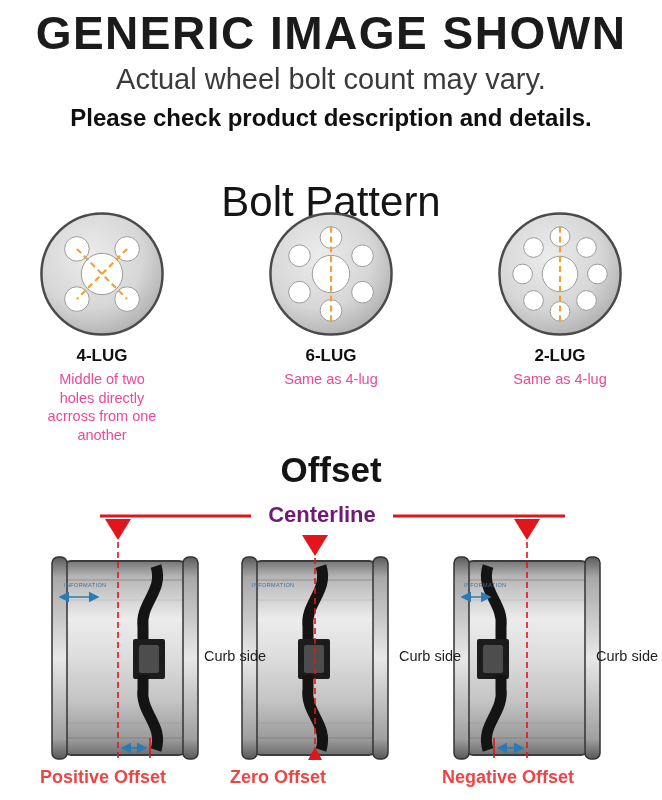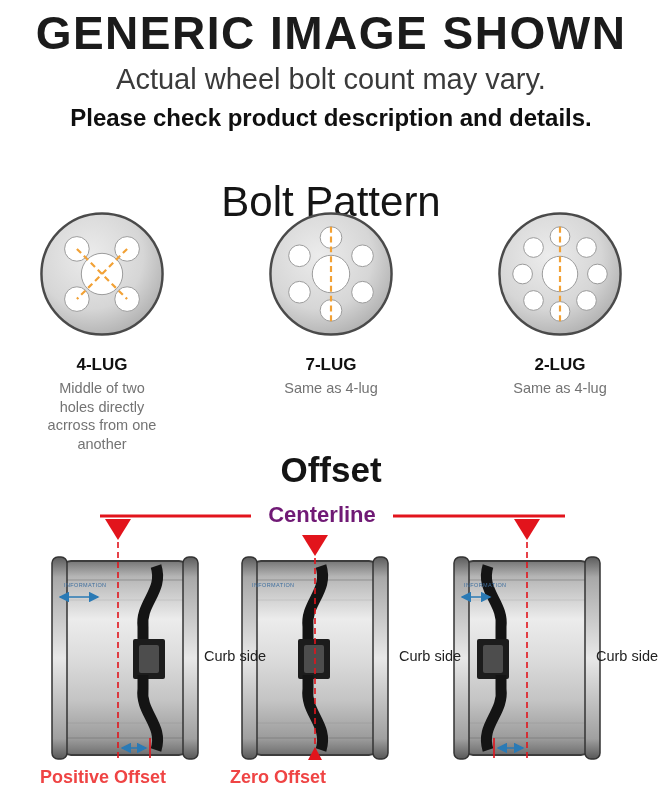--- a/index.html
+++ b/index.html
@@ -12,23 +12,23 @@
   .hdr-sub { position:absolute; top:63px; left:0; width:100%; text-align:center;
     font-size:29px; font-weight:400; color:#3a3a3a; }
   .hdr-note { position:absolute; top:104px; left:0; width:100%; text-align:center;
     font-size:24px; font-weight:700; color:#0f0f0f; }
 
   .bp-title { position:absolute; top:147px; left:0; width:100%; text-align:center;
     font-size:42px; font-weight:400; color:#151515;margin-top:31px; }
   .bp-row { position:absolute; top:210px; left:0; width:100%;
     display:flex; justify-content:space-between; padding:0 26px; }
   .bp-col { width:152px; display:flex; flex-direction:column; align-items:center; }
-  .bp-label { margin-top:17px; font-size:17px; font-weight:700; color:#101010; }
+  .bp-label { margin-top:8px; font-size:17px; font-weight:700; color:#101010; }
   .bp-desc { margin-top:4px; font-size:14.5px; line-height:1.28; text-align:center;
-    max-width:116px; color:#737373; }
+    max-width:116px; color:#ec4899; }
 
   .off-title { position:absolute; top:450px; left:0; width:100%; text-align:center;
     font-size:35px; font-weight:800; color:#141414; }
   .cl-label { position:absolute; top:502px; left:251px; width:142px; text-align:center;
     font-size:22px; font-weight:600; background:#fff; color:#701a75; }
 
   .wheel { position:absolute; width:150px; height:210px; }
   .wheel-1 { left:50px;  top:553px; }
   .wheel-2 { left:240px; top:553px; }
   .wheel-3 { left:452px; top:553px; }
@@ -112,21 +112,21 @@
         <circle cx="65" cy="65" r="61.5" fill="url(#gFace)" stroke="#4a4a4a" stroke-width="2.5"></circle>
         <circle cx="65" cy="65" r="19" fill="#fff" stroke="#9a9a9a" stroke-width="1"></circle>
         <circle cx="65" cy="28" r="11" fill="#fff" stroke="#9a9a9a" stroke-width="1"></circle>
         <circle cx="97" cy="46.5" r="11" fill="#fff" stroke="#9a9a9a" stroke-width="1"></circle>
         <circle cx="97" cy="83.5" r="11" fill="#fff" stroke="#9a9a9a" stroke-width="1"></circle>
         <circle cx="65" cy="102" r="11" fill="#fff" stroke="#9a9a9a" stroke-width="1"></circle>
         <circle cx="33" cy="83.5" r="11" fill="#fff" stroke="#9a9a9a" stroke-width="1"></circle>
         <circle cx="33" cy="46.5" r="11" fill="#fff" stroke="#9a9a9a" stroke-width="1"></circle>
         <line x1="65" y1="17" x2="65" y2="113" stroke="#F2A135" stroke-width="2.2" stroke-dasharray="6 4"></line>
       </svg>
-      <div class="bp-label">7-LUG</div>
+      <div class="bp-label">6-LUG</div>
       <div class="bp-desc">Same as 4-lug</div>
     </div>
 
     <div class="bp-col">
       <svg width="128" height="128" viewBox="0 0 130 130">
         <circle cx="65" cy="65" r="61.5" fill="url(#gFace)" stroke="#4a4a4a" stroke-width="2.5"></circle>
         <circle cx="65" cy="65" r="18" fill="#fff" stroke="#9a9a9a" stroke-width="1"></circle>
         <circle cx="65" cy="27" r="10" fill="#fff" stroke="#9a9a9a" stroke-width="1"></circle>
         <circle cx="91.9" cy="38.1" r="10" fill="#fff" stroke="#9a9a9a" stroke-width="1"></circle>
         <circle cx="103" cy="65" r="10" fill="#fff" stroke="#9a9a9a" stroke-width="1"></circle>
@@ -213,14 +213,15 @@
   <div class="wm wm-1">INFORMATION</div>
   <div class="wm wm-2">INFORMATION</div>
   <div class="wm wm-3">INFORMATION</div>
 
   <div class="curb curb-1">Curb side</div>
   <div class="curb curb-2">Curb side</div>
   <div class="curb curb-3">Curb side</div>
 
   <div class="off-label off-label-1">Positive Offset</div>
   <div class="off-label off-label-2">Zero Offset</div>
+  <div class="off-label off-label-3">Negative Offset</div>
 
 </div>
 
 </body></html>

